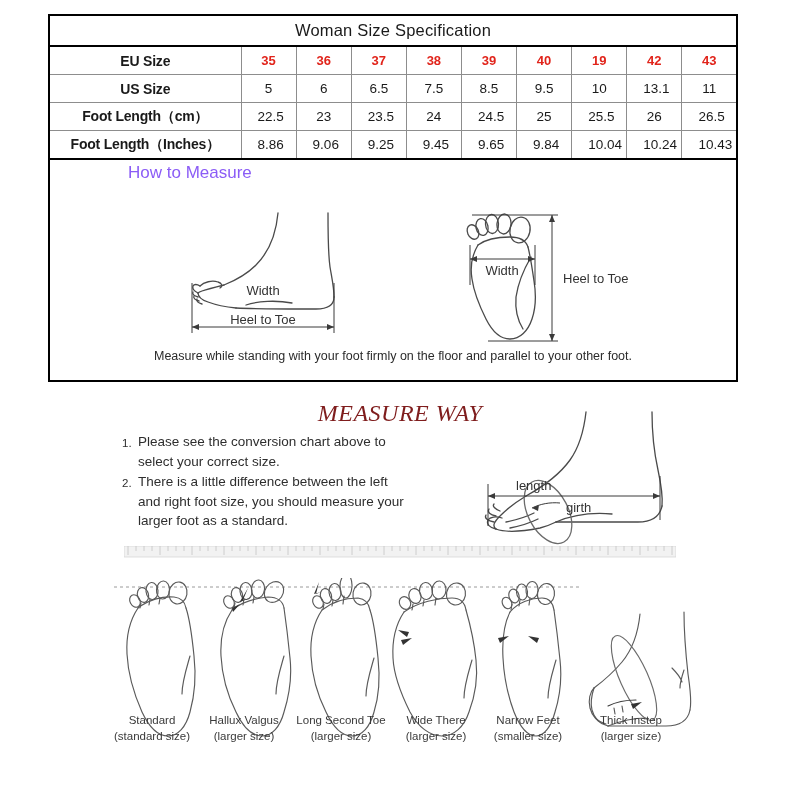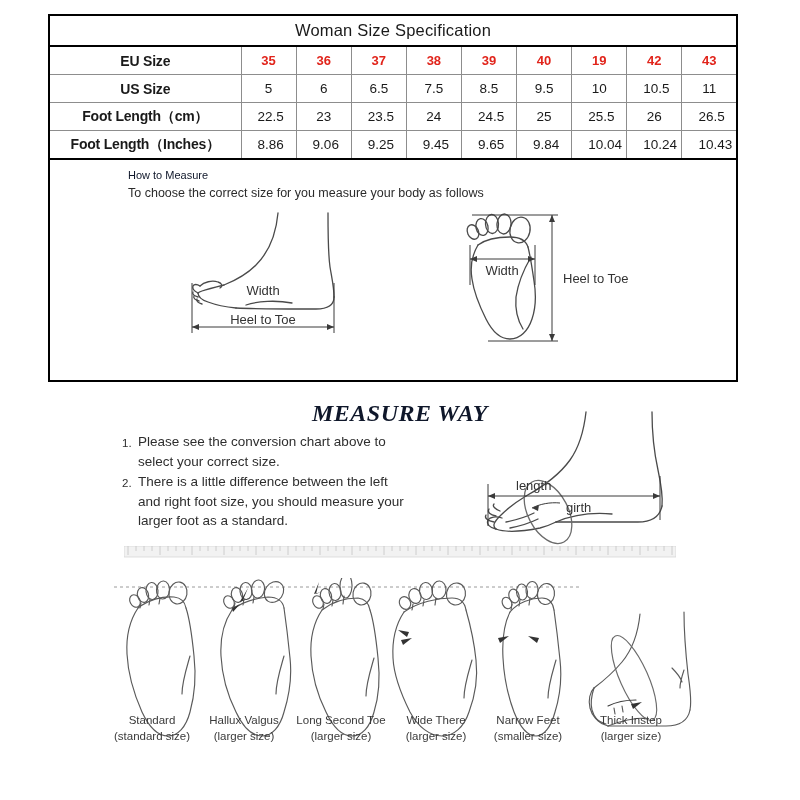--- a/index.html
+++ b/index.html
@@ -64,23 +64,23 @@
     top: 157px;
     width: 690px;
     height: 225px;
     border: 2px solid #000;
     border-top: none;
     box-sizing: border-box;
   }
   #how-title {
     position: absolute;
     left: 78px;
-    top: 12px;
-    font-size: 11px;
-    color: #0f172a;
+    top: 6px;
+    font-size: 17px;
+    color: #8b5cf6;
   }
   #how-sub {
     position: absolute;
     left: 78px;
     top: 29px;
     font-size: 12.5px;
     color: #2b2b2b;
   }
   #how-foot-note {
     position: absolute;
@@ -104,24 +104,24 @@
 
   
   #measure-title {
     position: absolute;
     left: 0;
     right: 0;
     top: 400px;
     text-align: center;
     font-family: "Liberation Serif", serif;
     font-style: italic;
-    font-weight: bold;
+    font-weight: normal;
     font-size: 24px;
     letter-spacing: 0.5px;
-    color: #0f172a;
+    color: #7f1d1d;
   }
   #steps {
     position: absolute;
     left: 122px;
     top: 432px;
     width: 290px;
   }
   .step {
     display: flex;
     font-size: 13.5px;
@@ -211,21 +211,21 @@
 
       <tr>
         <td class="rowlabel">US Size</td>
         <td>5</td>
         <td>6</td>
         <td>6.5</td>
         <td>7.5</td>
         <td>8.5</td>
         <td>9.5</td>
         <td>10</td>
-        <td>10.5</td>
+        <td>13.1</td>
         <td>11</td>
       </tr>
 
       <tr>
         <td class="rowlabel">Foot Length（cm）</td>
         <td>22.5</td>
         <td>23</td>
         <td>23.5</td>
         <td>24</td>
         <td>24.5</td>
@@ -246,21 +246,20 @@
         <td>10.04</td>
         <td>10.24</td>
         <td>10.43</td>
       </tr>
     </tbody>
   </table>
 </div>
 
 <div id="how-panel">
   <div id="how-title">How to Measure</div>
-  <div id="how-sub">To choose the correct size for you measure your body as follows</div>
 
   <svg class="diagram-side" width="240" height="140" viewBox="0 0 240 140">
     <g fill="none" stroke="#4a4a4a" stroke-width="1.3" stroke-linecap="round" stroke-linejoin="round">
 
       <path d="M120 8 C118 30 110 48 98 60 C88 70 76 76 66 80"></path>
 
       <path d="M170 8 C170 30 170 48 172 62 C174 74 176 82 176 92"></path>
 
       <path d="M176 92 C176 100 170 104 158 104 C130 104 100 104 78 103"></path>
 
@@ -318,20 +317,21 @@
       <line x1="44" y1="18" x2="130" y2="18"></line>
       <line x1="60" y1="144" x2="130" y2="144"></line>
       <line x1="124" y1="18" x2="124" y2="144"></line>
       <path d="M124 18 L121 25 L127 25 Z" fill="#3a3a3a" stroke="none"></path>
       <path d="M124 144 L121 137 L127 137 Z" fill="#3a3a3a" stroke="none"></path>
     </g>
     <text x="74" y="78" font-family="Liberation Sans, sans-serif" font-size="13" fill="#333" text-anchor="middle">Width</text>
     <text x="135" y="86" font-family="Liberation Sans, sans-serif" font-size="13" fill="#333">Heel to Toe</text>
   </svg>
 
+  <div id="how-foot-note">Measure while standing with your foot firmly on the floor and parallel to your other foot.</div>
 </div>
 
 <div id="measure-title">MEASURE WAY</div>
 
 <div id="steps">
   <div class="step">
     <span class="step-num">1.</span>
     <span class="step-text">Please see the conversion chart above to select your correct size.</span>
   </div>
   <div class="step">

